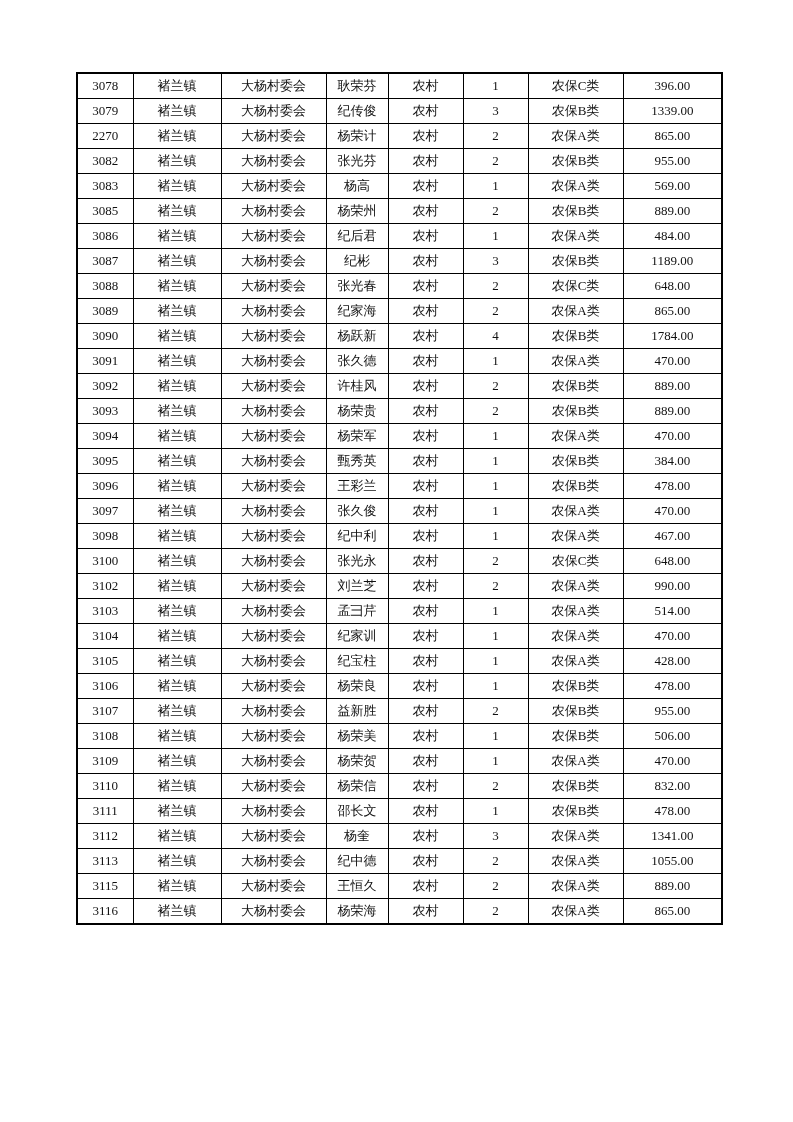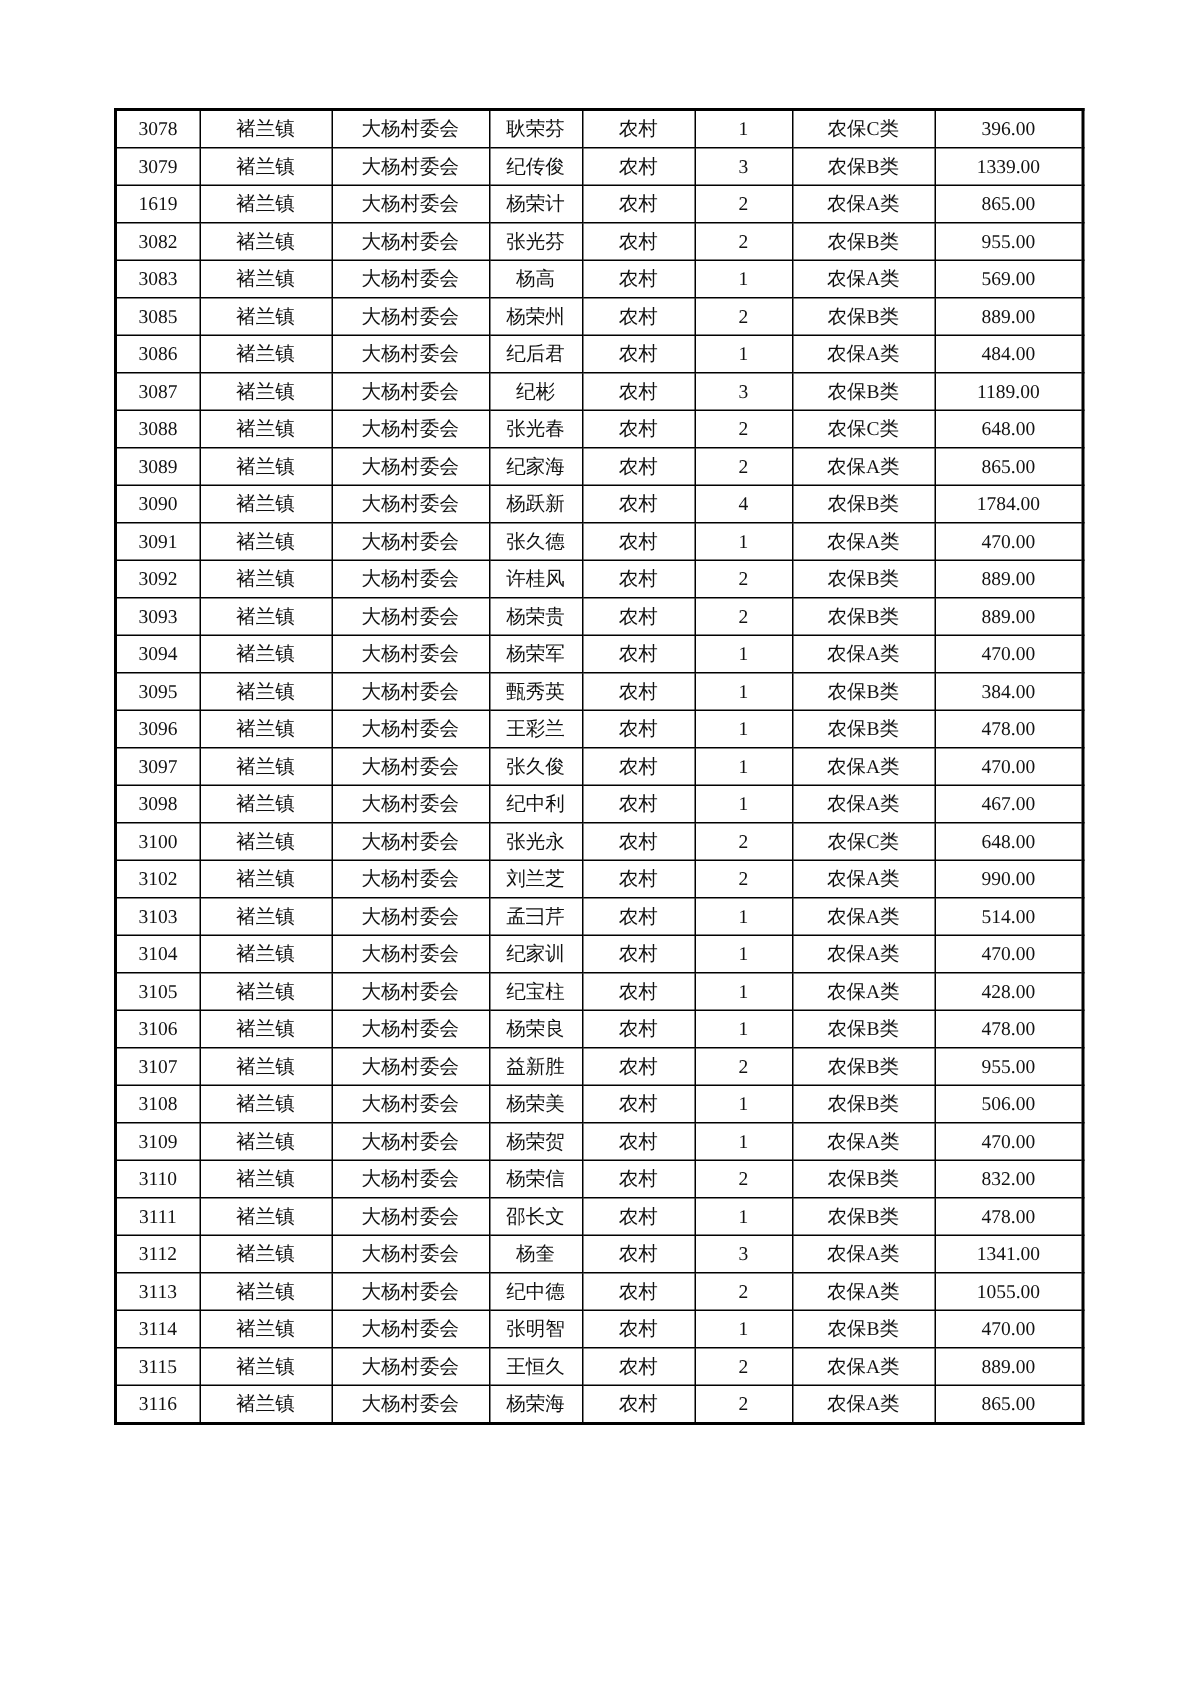--- a/index.html
+++ b/index.html
@@ -66,21 +66,21 @@
           <td>3079</td>
           <td>褚兰镇</td>
           <td>大杨村委会</td>
           <td>纪传俊</td>
           <td>农村</td>
           <td>3</td>
           <td>农保B类</td>
           <td>1339.00</td>
         </tr>
         <tr>
-          <td>1619</td>
+          <td>2270</td>
           <td>褚兰镇</td>
           <td>大杨村委会</td>
           <td>杨荣计</td>
           <td>农村</td>
           <td>2</td>
           <td>农保A类</td>
           <td>865.00</td>
         </tr>
         <tr>
           <td>3082</td>
@@ -364,30 +364,20 @@
         </tr>
         <tr>
           <td>3113</td>
           <td>褚兰镇</td>
           <td>大杨村委会</td>
           <td>纪中德</td>
           <td>农村</td>
           <td>2</td>
           <td>农保A类</td>
           <td>1055.00</td>
-        </tr>
-        <tr>
-          <td>3114</td>
-          <td>褚兰镇</td>
-          <td>大杨村委会</td>
-          <td>张明智</td>
-          <td>农村</td>
-          <td>1</td>
-          <td>农保B类</td>
-          <td>470.00</td>
         </tr>
         <tr>
           <td>3115</td>
           <td>褚兰镇</td>
           <td>大杨村委会</td>
           <td>王恒久</td>
           <td>农村</td>
           <td>2</td>
           <td>农保A类</td>
           <td>889.00</td>

